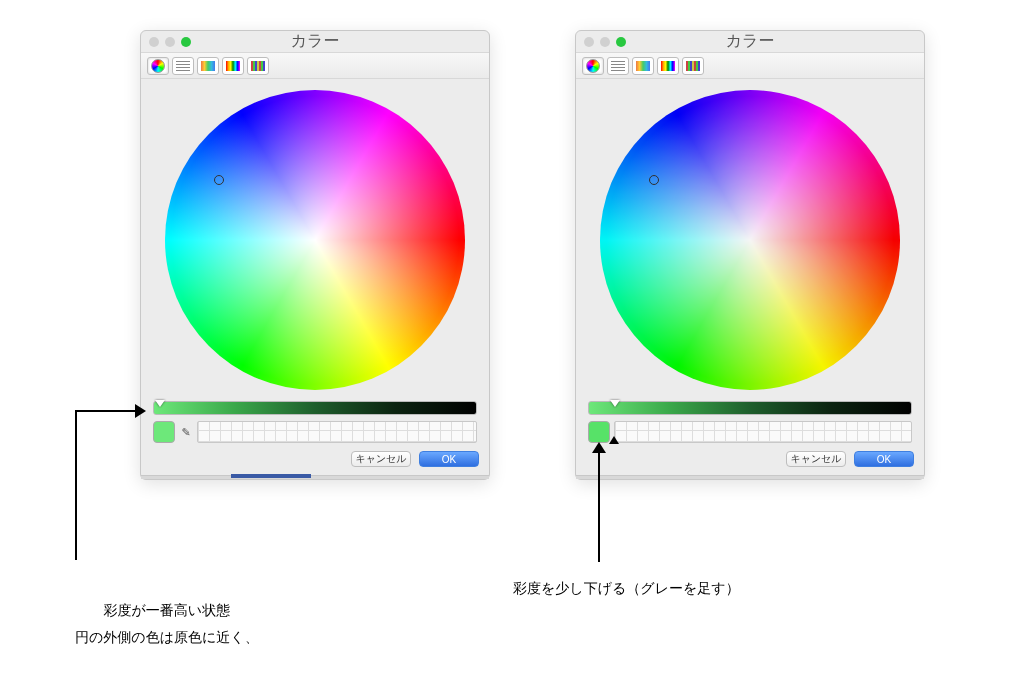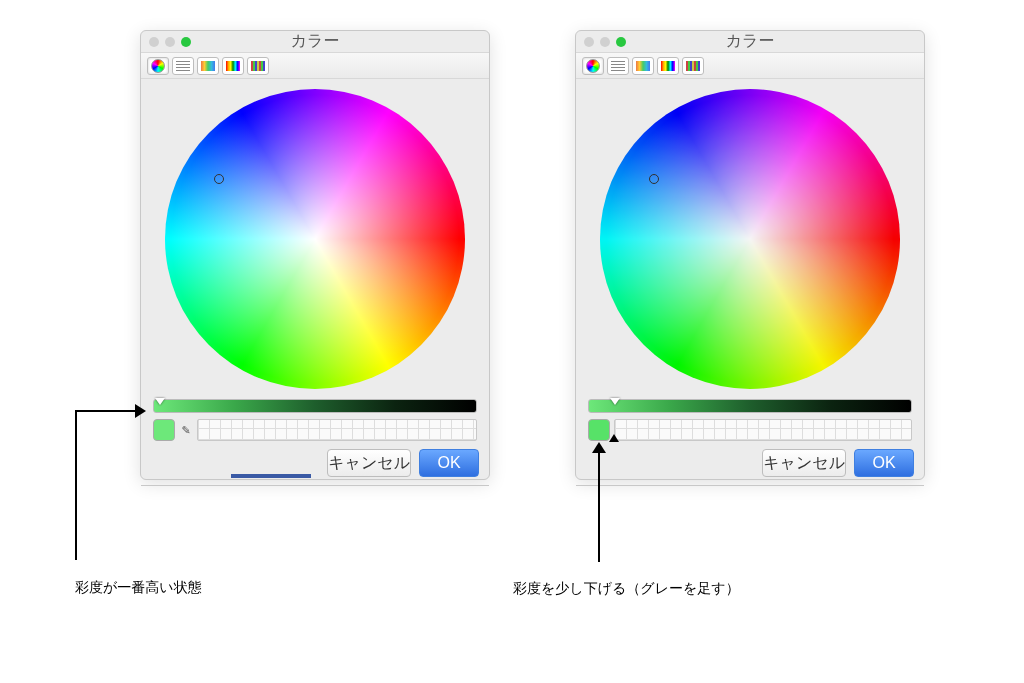--- a/index.html
+++ b/index.html
@@ -187,23 +187,23 @@
     border-bottom: 8px solid #000;
   }
   .button-row {
     display: flex;
     justify-content: flex-end;
     gap: 8px;
     padding: 4px 10px 8px 10px;
   }
   .mac-btn {
     min-width: 60px;
-    height: 28px;
+    height: 16px;
     border-radius: 4px;
-    font-size: 16px;
+    font-size: 10px;
     display: flex; align-items: center; justify-content: center;
     border: 1px solid #bdbdbd;
     background: linear-gradient(#ffffff,#ececec);
     color: #333;
   }
   .mac-btn.primary {
     border-color: #3f7fe0;
     background: linear-gradient(#6aa8ff,#2f6fe0);
     color: #fff;
   }
@@ -265,21 +265,21 @@
     border-left: 7px solid transparent;
     border-right: 7px solid transparent;
     border-bottom: 11px solid #000;
   }
   .caption {
     position: absolute;
     font-size: 14px;
     color: #000;
     line-height: 1.9;
   }
-  .caption.left { left: 75px; top: 574px; text-align: center; }
+  .caption.left { left: 75px; top: 597px; text-align: center; }
   .caption.right { left: 500px; top: 575px; margin-left: 13px; }
 </style>
 </head>
 <body>
 
 <div class="panel" style="left:140px; top:30px;">
   <div class="titlebar">
     <div class="traffic">
       <div class="dot"></div>
       <div class="dot"></div>
@@ -384,16 +384,17 @@
   <div class="head"></div>
   <div class="shaft-v"></div>
 </div>
 <div class="arrow-right">
   <div class="head"></div>
   <div class="shaft-v"></div>
 </div>
 
 <div class="caption left">
   <div>彩度が一番高い状態</div>
+  <div>円の外側の色は原色に近く、</div>
 </div>
 <div class="caption right">
   <span>彩度を少し下げる（グレーを足す）</span>
 </div>
 
 </body></html>

